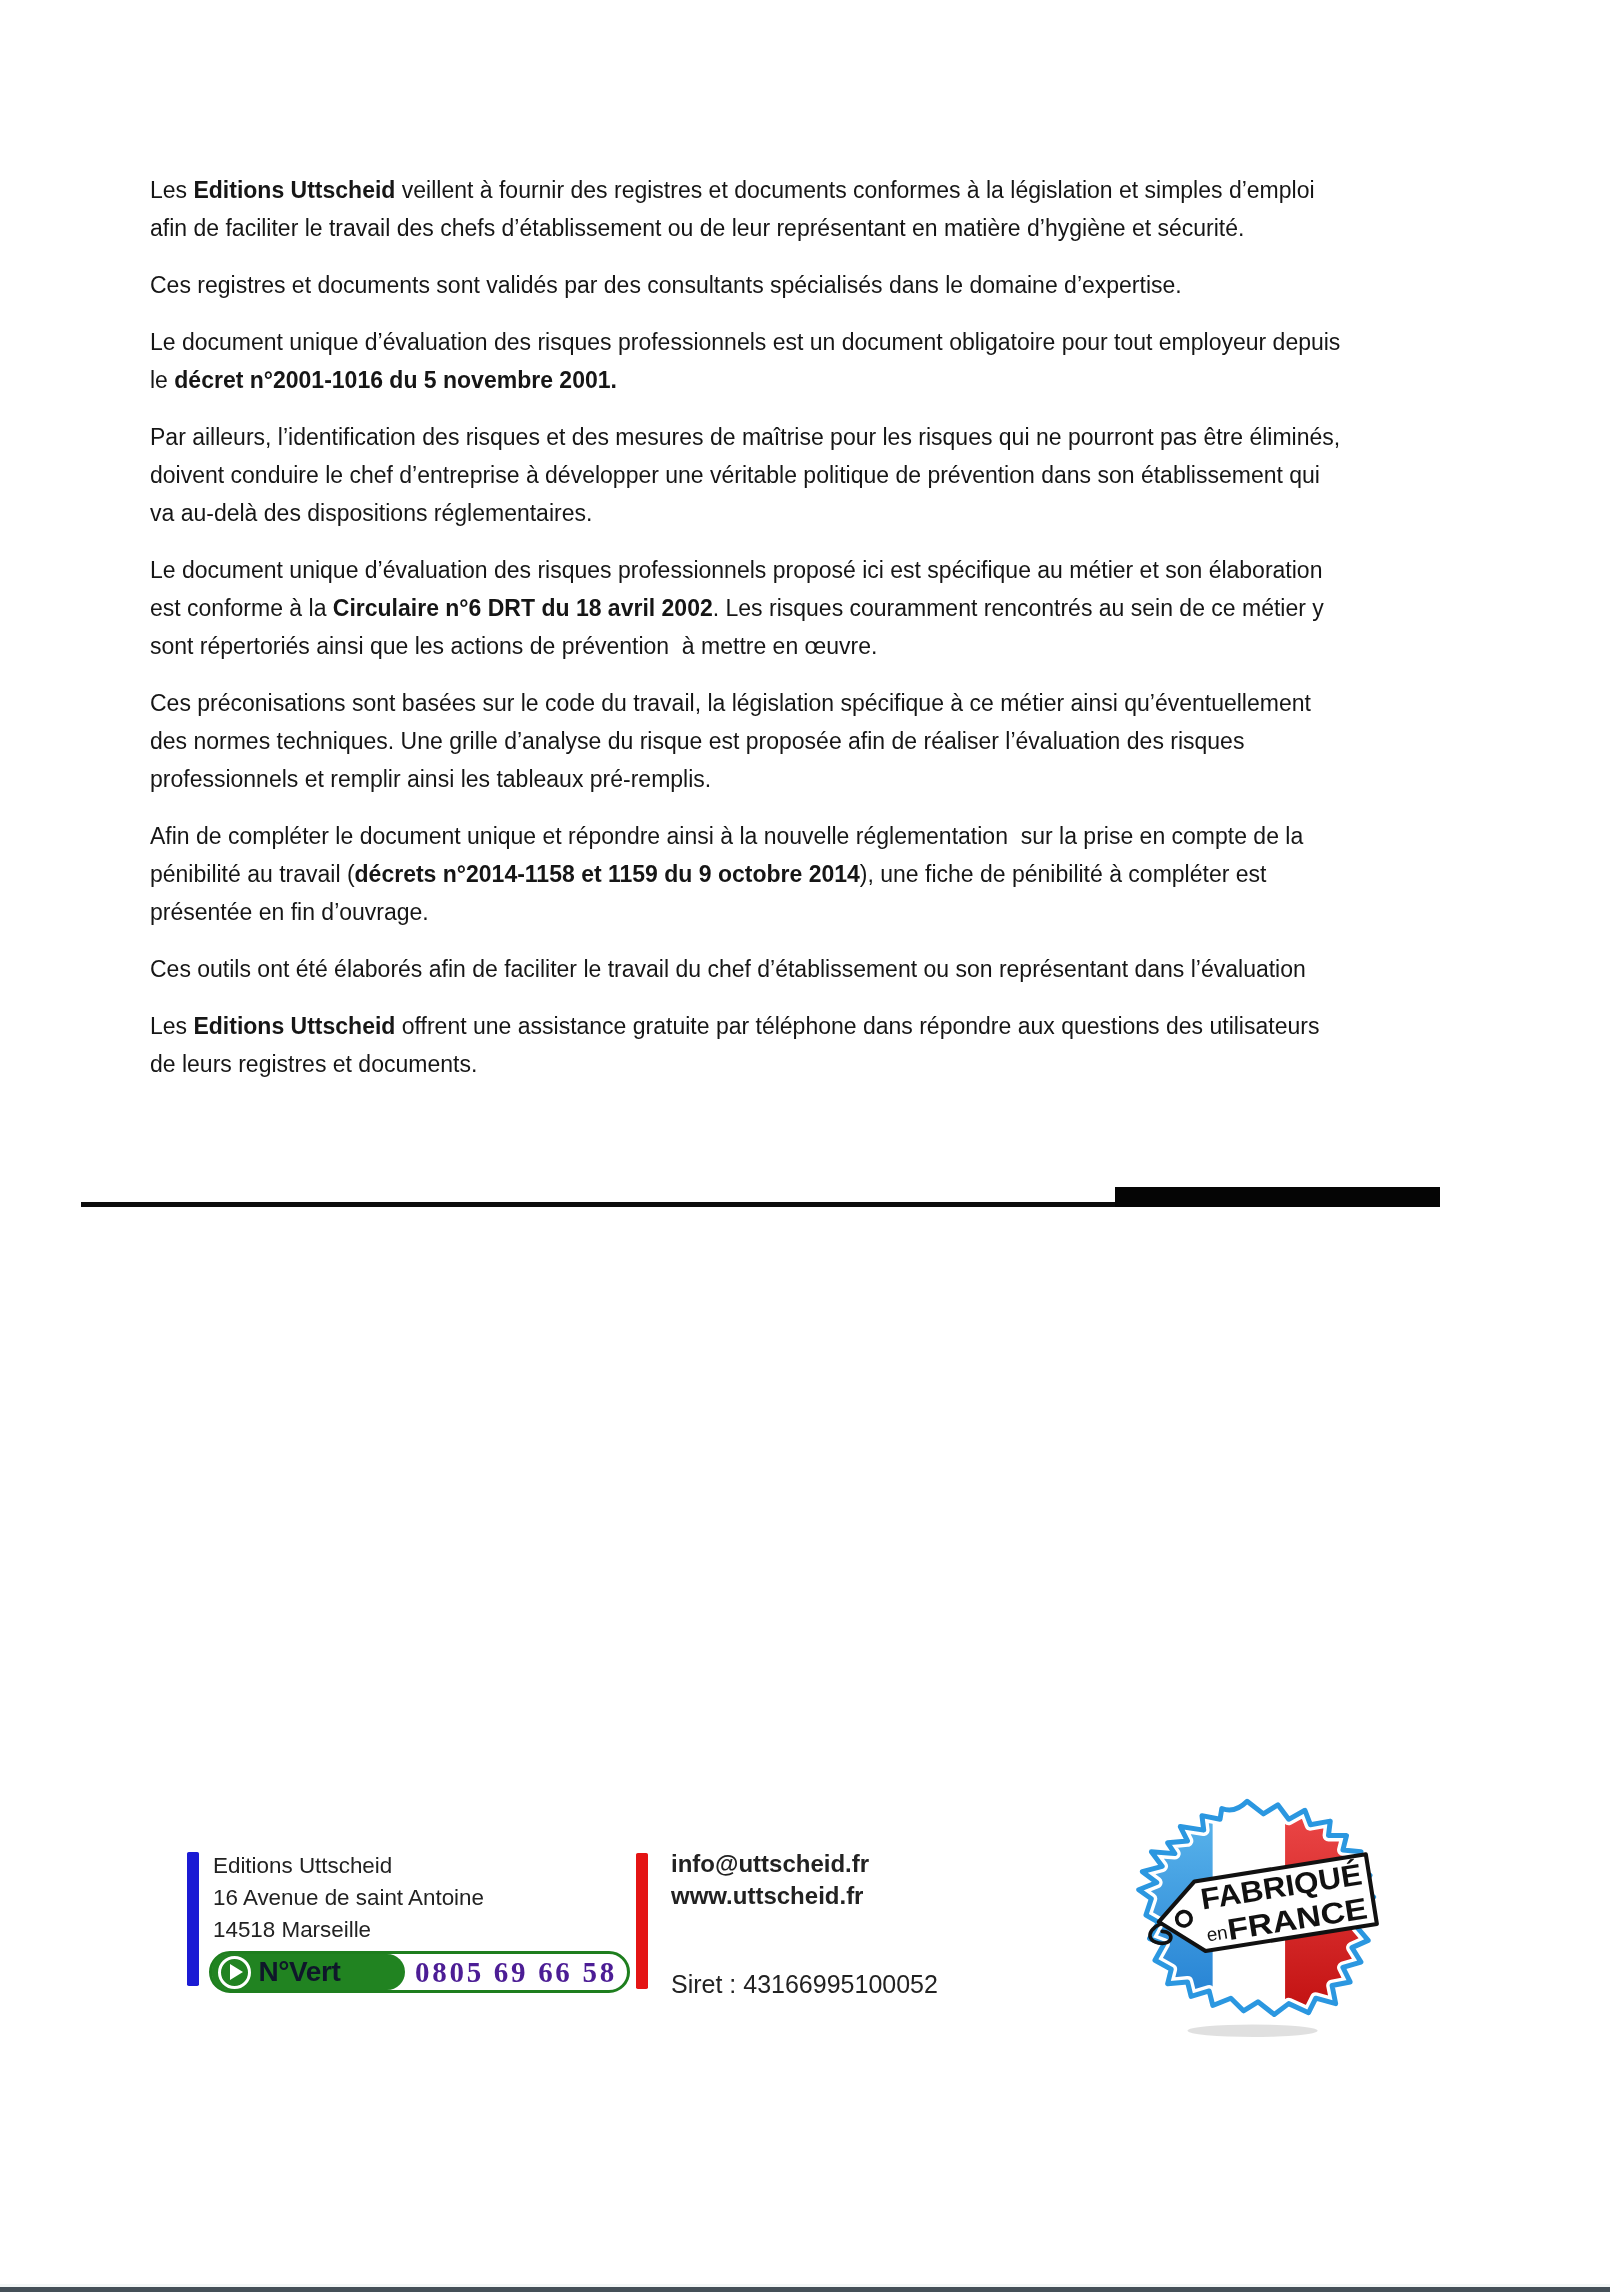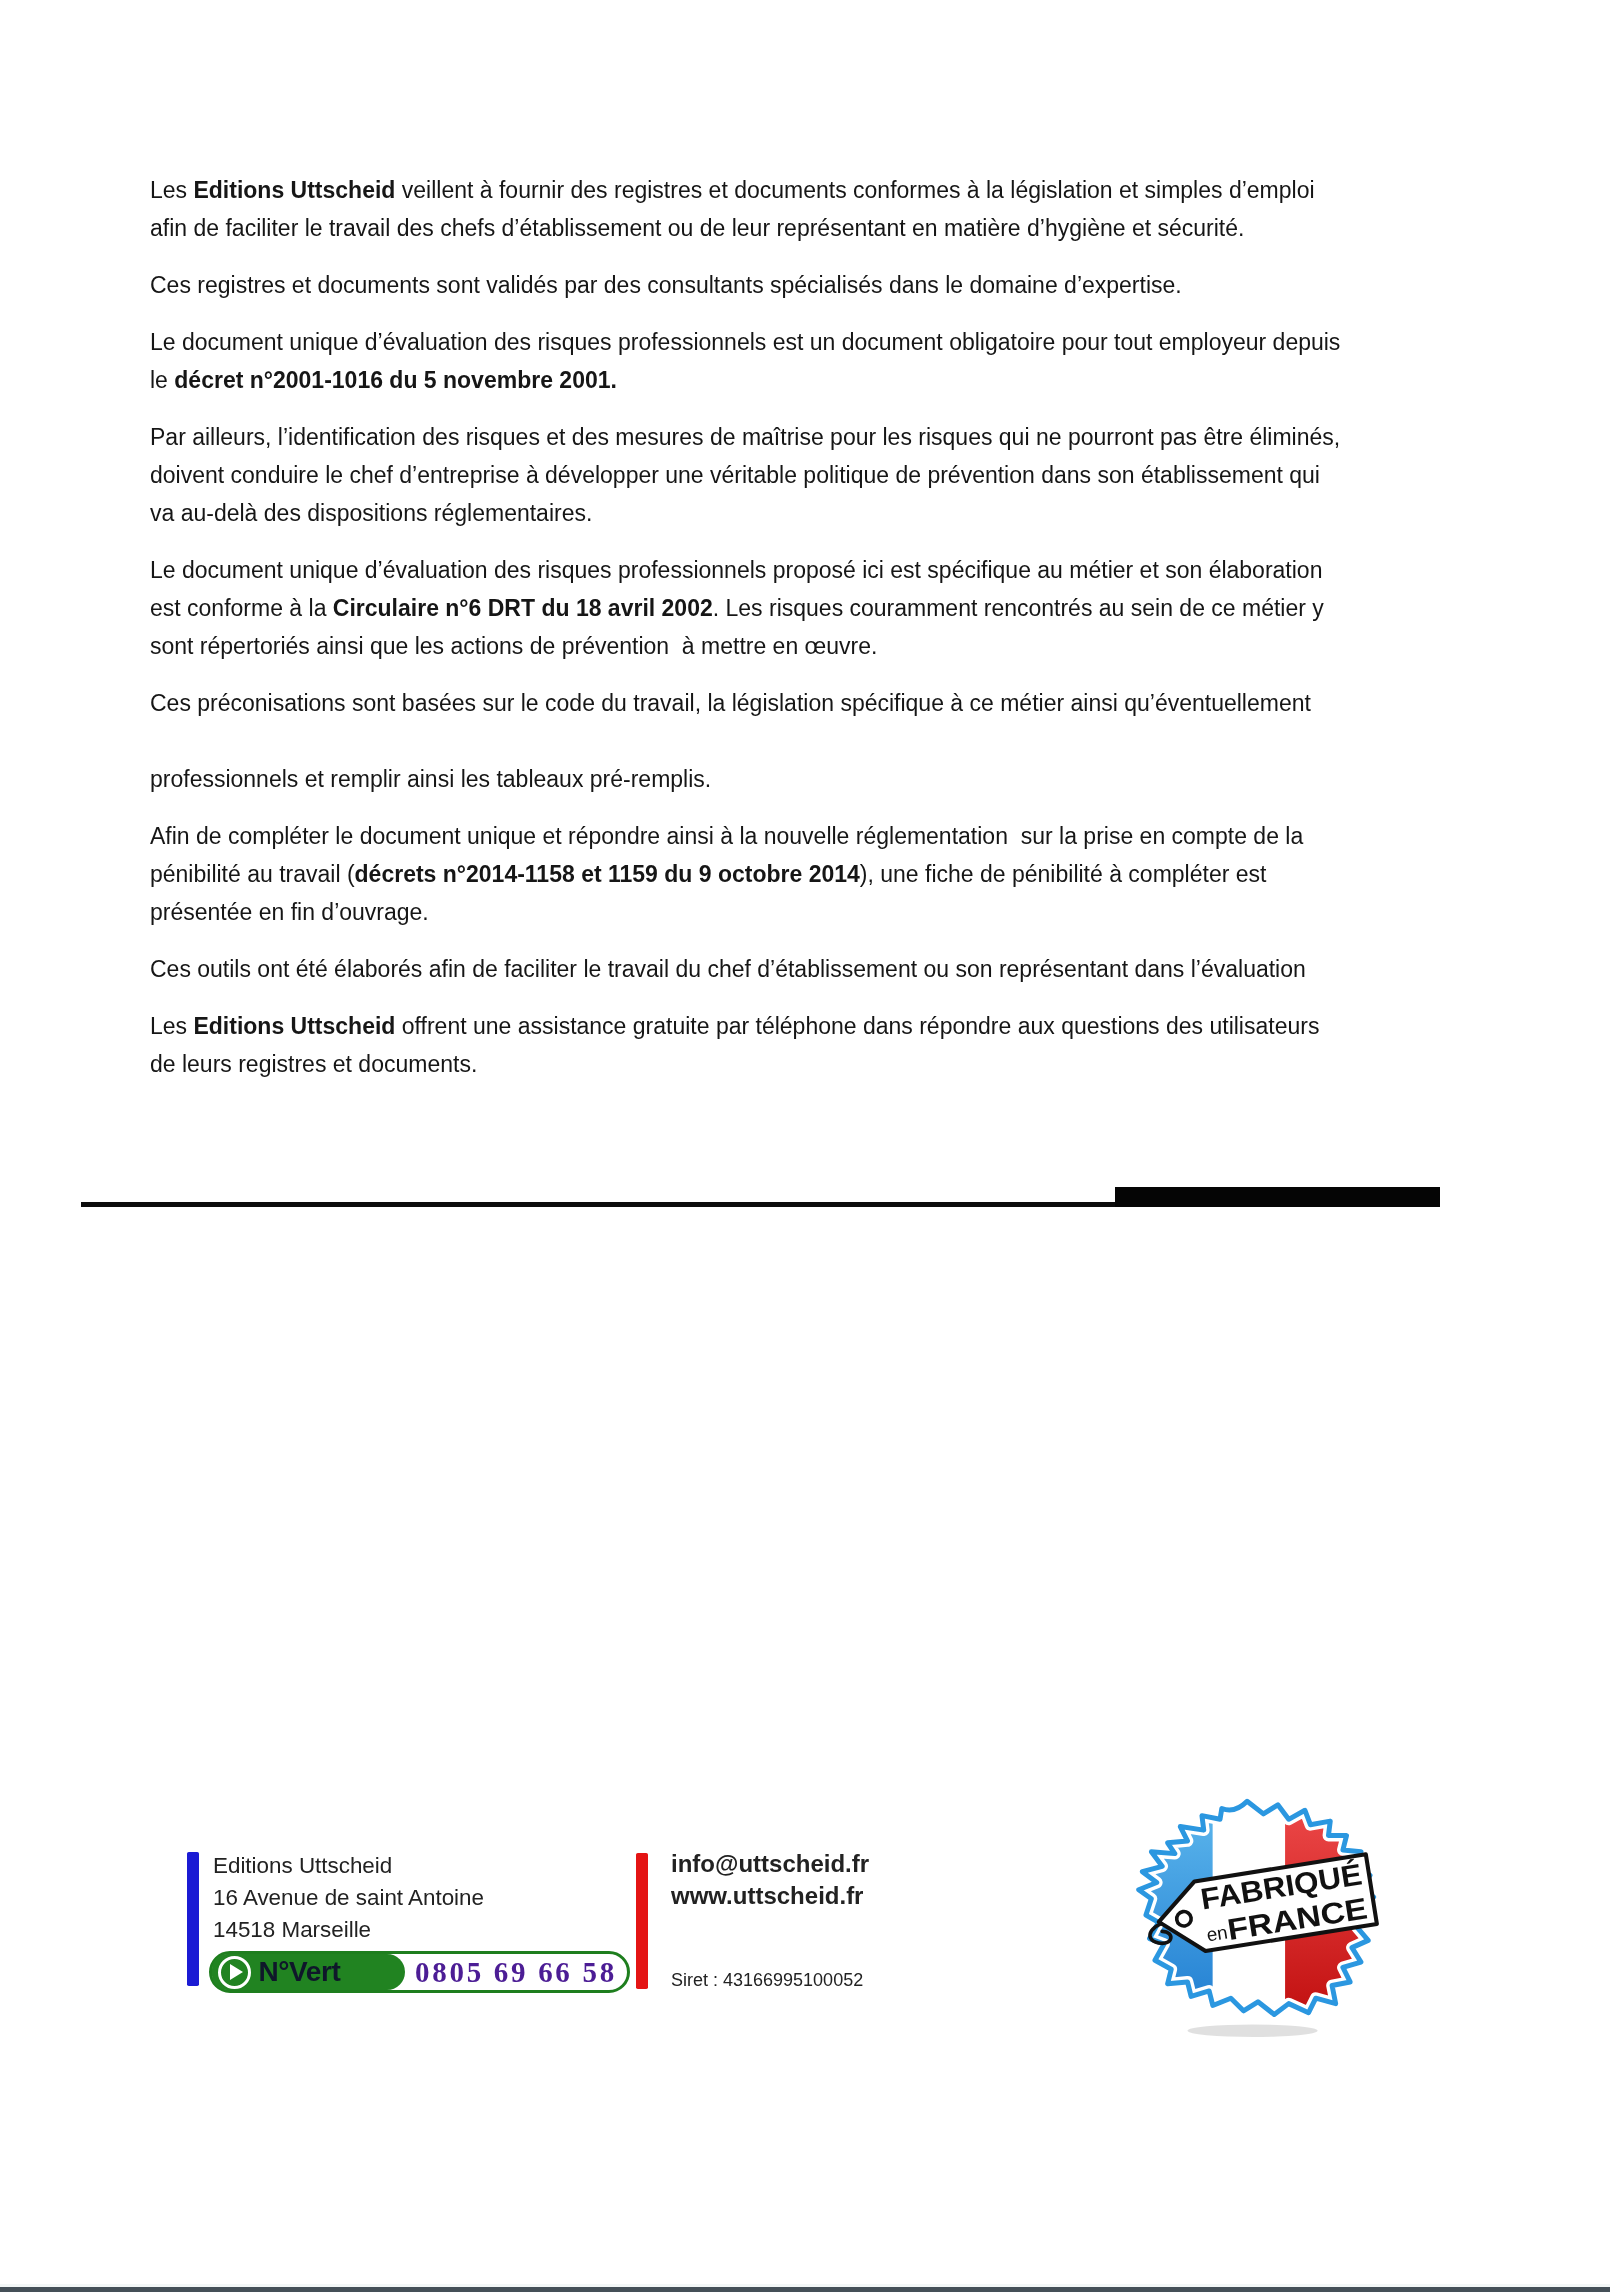--- a/index.html
+++ b/index.html
@@ -20,21 +20,21 @@
   .para .bold{font-weight:bold;}
   
   .divider-line{position:absolute;left:81px;top:1202px;width:1035px;height:4.5px;background:#0c0c0c;}
   .divider-bar{position:absolute;left:1115px;top:1187px;width:325px;height:19.7px;background:#050505;}
   
   .vbar{position:absolute;width:11.6px;border-radius:1.8px;}
   .vbar.blue{left:187px;top:1852px;height:134px;background:#1b1bd4;}
   .vbar.red{left:636px;top:1853px;height:136px;background:#e41414;}
   .address{position:absolute;left:213px;top:1850px;font-size:22.4px;line-height:32px;color:#222;}
   .contact{position:absolute;left:671px;top:1848px;font-size:24px;line-height:32px;color:#222;font-weight:bold;}
-  .siret{position:absolute;left:671px;top:1970px;font-size:18px;color:#222;}
+  .siret{position:absolute;left:671px;top:1970px;font-size:25px;color:#222;}
   
   .nvert{
     position:absolute;left:209px;top:1951px;width:421px;height:42px;
     box-sizing:border-box;border:3.1px solid #1e7e1e;border-radius:23px;background:#fff;
   }
   .nvert-left{
     position:absolute;left:0;top:0;bottom:0;width:193px;
     background:#218321;border-radius:19px 23px 23px 19px;
     display:flex;align-items:center;
   }
@@ -65,21 +65,21 @@
 <body>
 
 <div class="page">
 
   <main class="body-text">
       <p class="para"><span>Les </span><span class="bold">Editions Uttscheid</span><span> veillent à fournir des registres et documents conformes à la législation et simples d’emploi</span><br><span>afin de faciliter le travail des chefs d’établissement ou de leur représentant en matière d’hygiène et sécurité.</span></p>
       <p class="para"><span>Ces registres et documents sont validés par des consultants spécialisés dans le domaine d’expertise.</span></p>
       <p class="para"><span>Le document unique d’évaluation des risques professionnels est un document obligatoire pour tout employeur depuis</span><br><span>le </span><span class="bold">décret n°2001-1016 du 5 novembre 2001.</span></p>
       <p class="para"><span>Par ailleurs, l’identification des risques et des mesures de maîtrise pour les risques qui ne pourront pas être éliminés,</span><br><span>doivent conduire le chef d’entreprise à développer une véritable politique de prévention dans son établissement qui</span><br><span>va au-delà des dispositions réglementaires.</span></p>
       <p class="para"><span>Le document unique d’évaluation des risques professionnels proposé ici est spécifique au métier et son élaboration</span><br><span>est conforme à la </span><span class="bold">Circulaire n°6 DRT du 18 avril 2002</span><span>. Les risques couramment rencontrés au sein de ce métier y</span><br><span>sont répertoriés ainsi que les actions de prévention  à mettre en œuvre.</span></p>
-      <p class="para"><span>Ces préconisations sont basées sur le code du travail, la législation spécifique à ce métier ainsi qu’éventuellement</span><br><br><span>professionnels et remplir ainsi les tableaux pré-remplis.</span></p>
+      <p class="para"><span>Ces préconisations sont basées sur le code du travail, la législation spécifique à ce métier ainsi qu’éventuellement</span><br><span>des normes techniques. Une grille d’analyse du risque est proposée afin de réaliser l’évaluation des risques</span><br><span>professionnels et remplir ainsi les tableaux pré-remplis.</span></p>
       <p class="para"><span>Afin de compléter le document unique et répondre ainsi à la nouvelle réglementation  sur la prise en compte de la</span><br><span>pénibilité au travail (</span><span class="bold">décrets n°2014-1158 et 1159 du 9 octobre 2014</span><span>), une fiche de pénibilité à compléter est</span><br><span>présentée en fin d’ouvrage.</span></p>
       <p class="para"><span>Ces outils ont été élaborés afin de faciliter le travail du chef d’établissement ou son représentant dans l’évaluation</span><br></p>
       <p class="para"><span>Les </span><span class="bold">Editions Uttscheid</span><span> offrent une assistance gratuite par téléphone dans répondre aux questions des utilisateurs</span><br><span>de leurs registres et documents.</span></p>
     </main>
 
   <div class="divider-line"></div>
   <div class="divider-bar"></div>
 
   <footer>
     <div class="vbar blue"></div>

